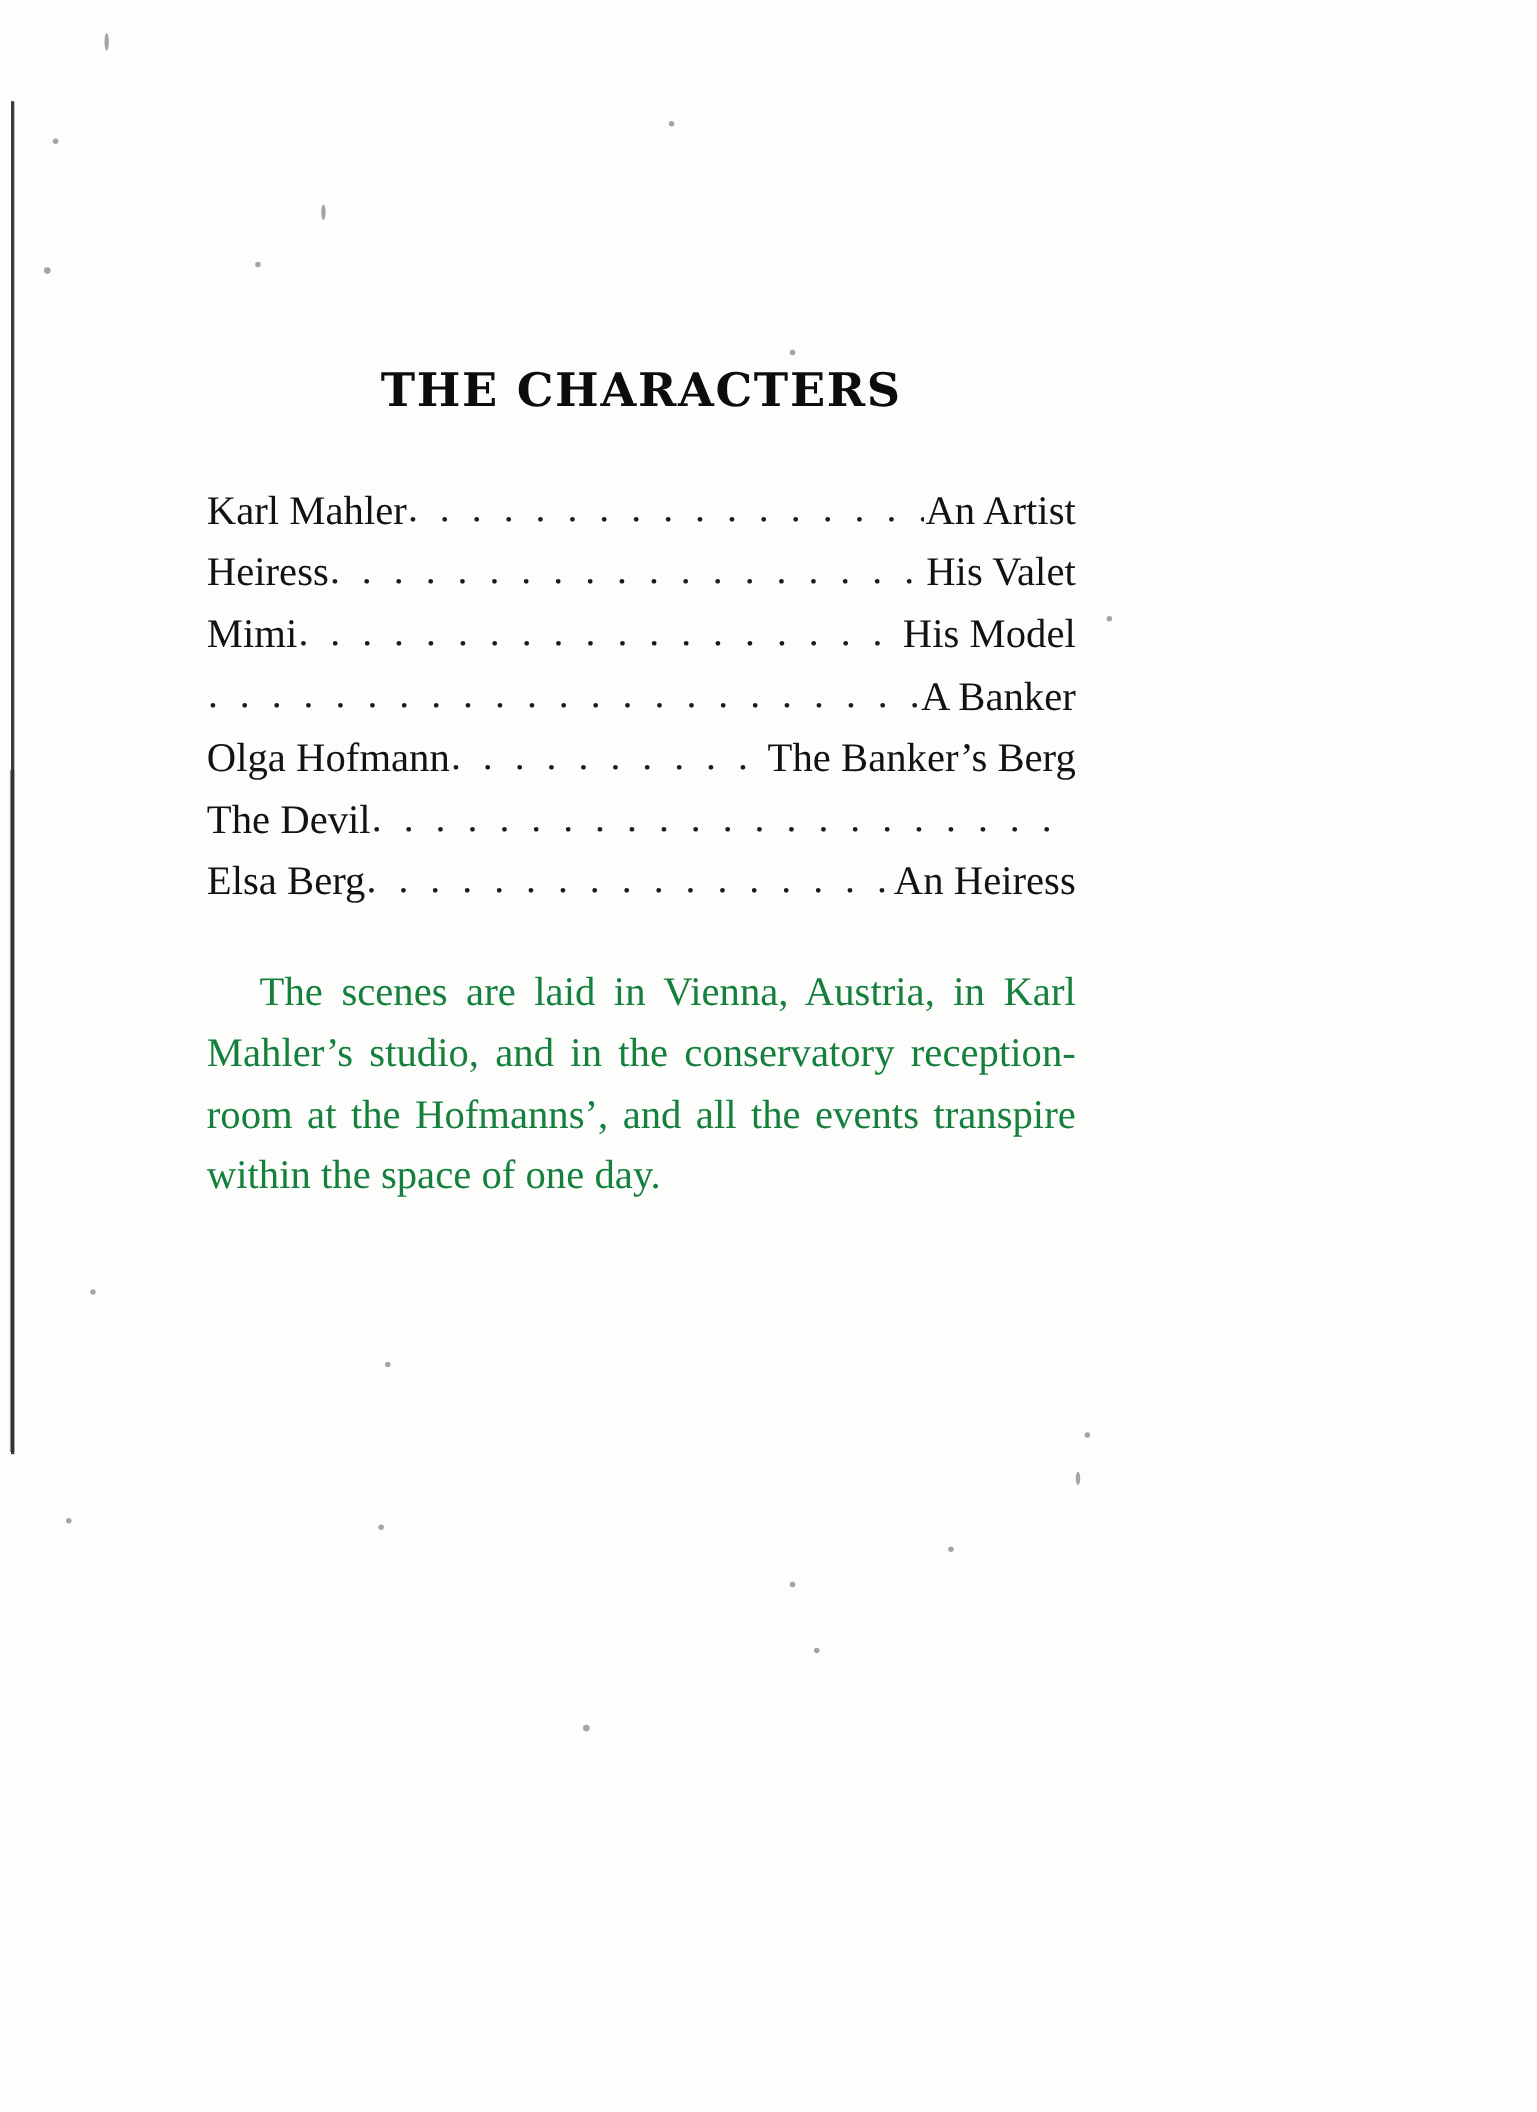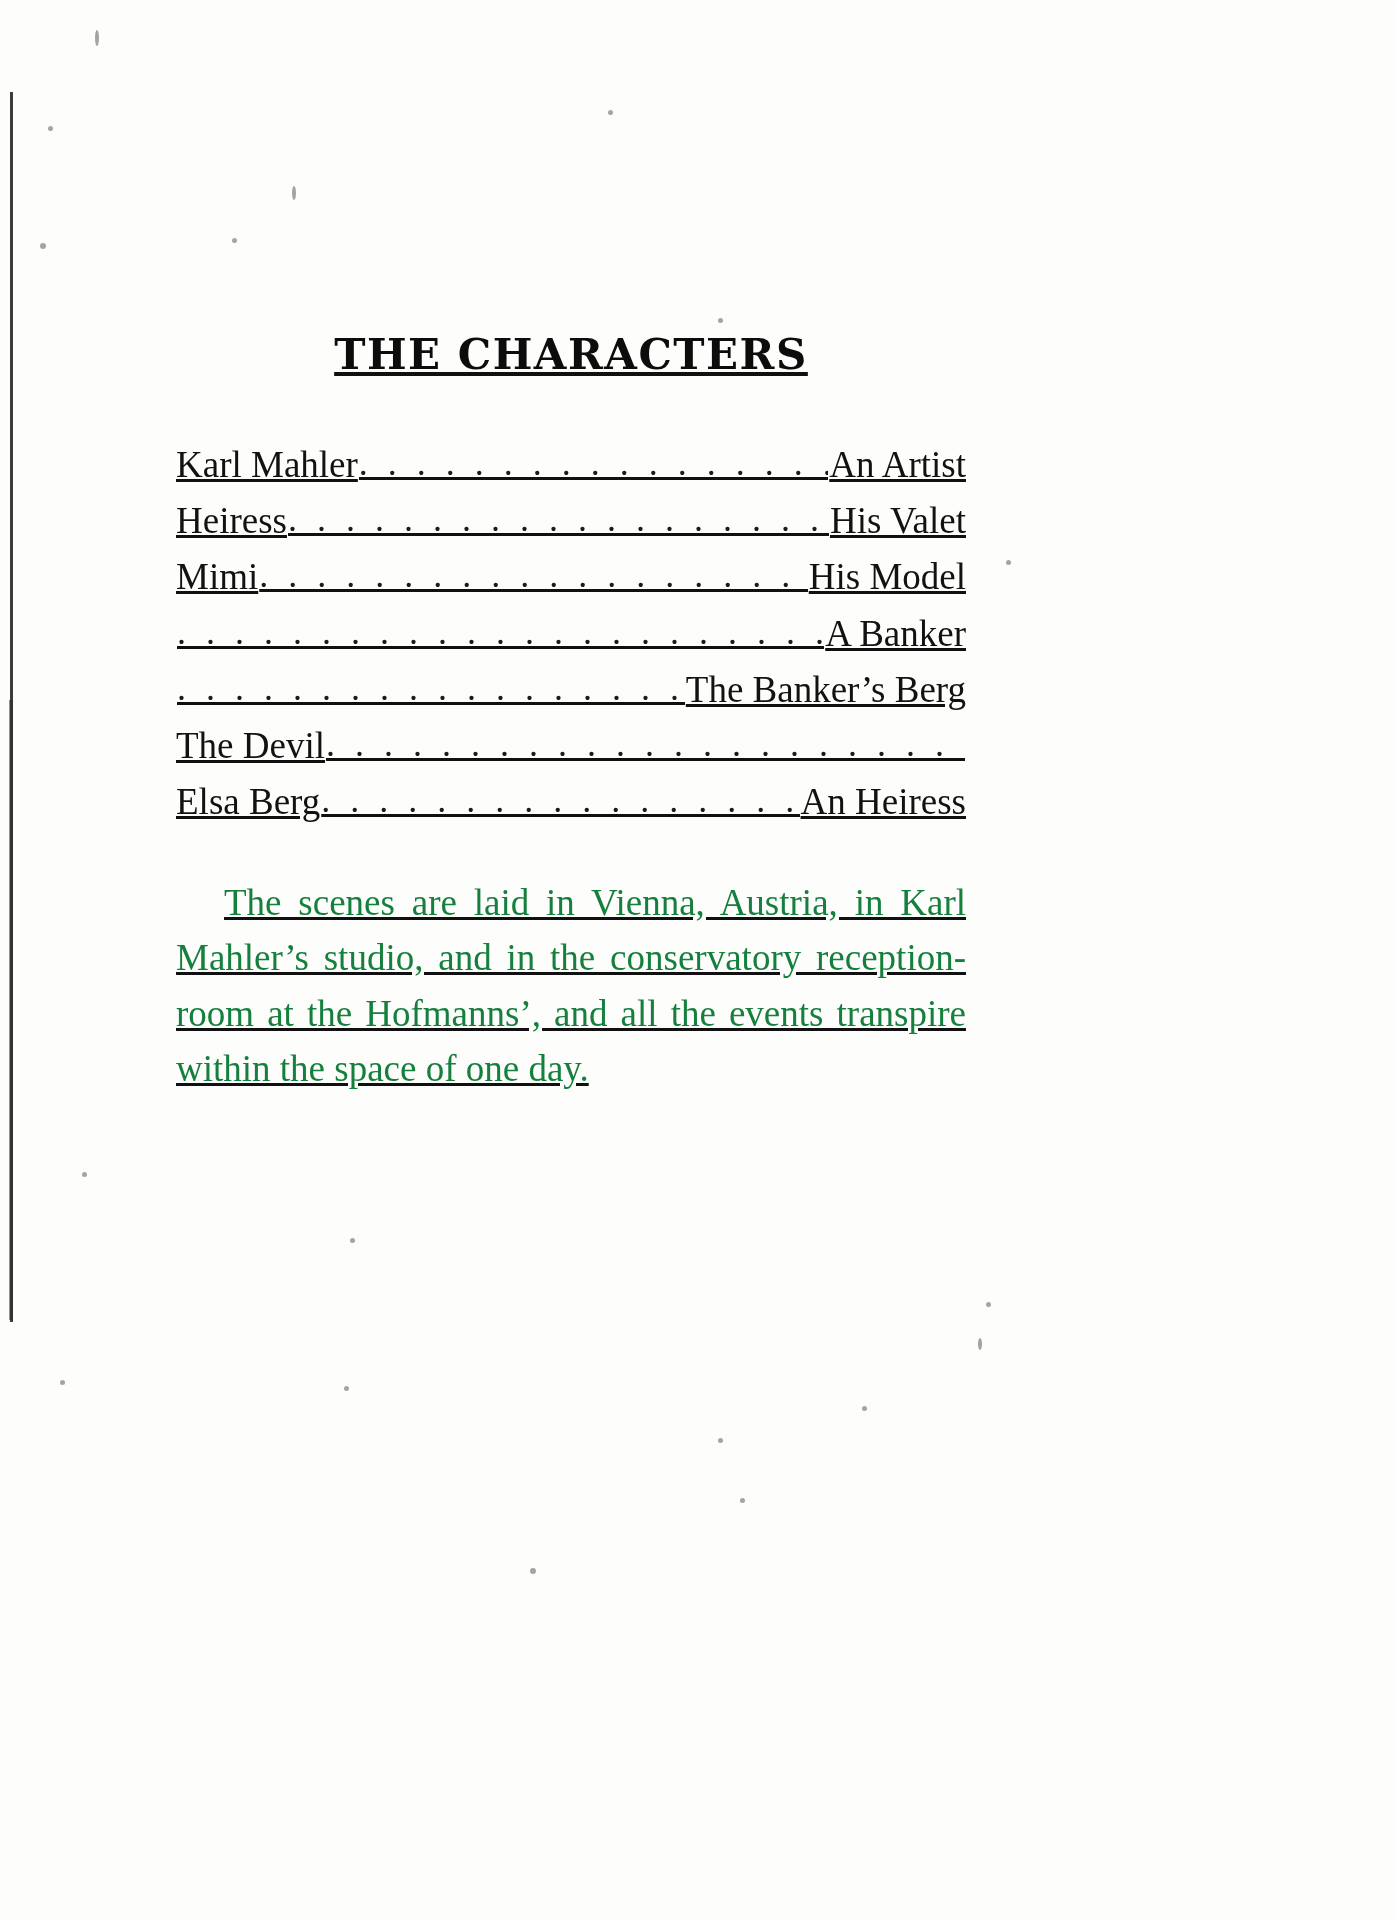--- a/index.html
+++ b/index.html
@@ -45,24 +45,23 @@
   .speck {
     position: absolute;
     background: #ararara;
     border-radius: 50%;
     background: #5b5b5b;
     opacity: 0.55;
   }
 
   .content {
     position: absolute;
-    left: 176px;
+    left: 188px;
     top: 330px;
     width: 790px;
-    text-decoration: underline;
   }
 
   .page-title {
     font-family: "DejaVu Serif", serif;
     font-weight: bold;
     font-size: 42px;
     letter-spacing: 1.5px;
     text-align: center;
     margin: 0 0 58px 0;
     color: #0c0c0c;
@@ -162,20 +161,21 @@
         <span class="leader">. . . . . . . . . . . . . . . . . . . . . . . . . . . . . . . .</span>
         <span class="cast-role">His Model</span>
       </li>
 
       <li class="cast-row">
         <span class="leader">. . . . . . . . . . . . . . . . . . . . . . . . . . . . . . . .</span>
         <span class="cast-role">A Banker</span>
       </li>
 
       <li class="cast-row">
+        <span class="cast-name">Olga Hofmann</span>
         <span class="leader">. . . . . . . . . . . . . . . . . . . . . . . . . . . . . . . .</span>
         <span class="cast-role">The Banker’s Berg</span>
       </li>
 
       <li class="cast-row">
         <span class="cast-name">The Devil</span>
         <span class="leader">. . . . . . . . . . . . . . . . . . . . . . . . . . . . . . . .</span>
       </li>
 
       <li class="cast-row">

